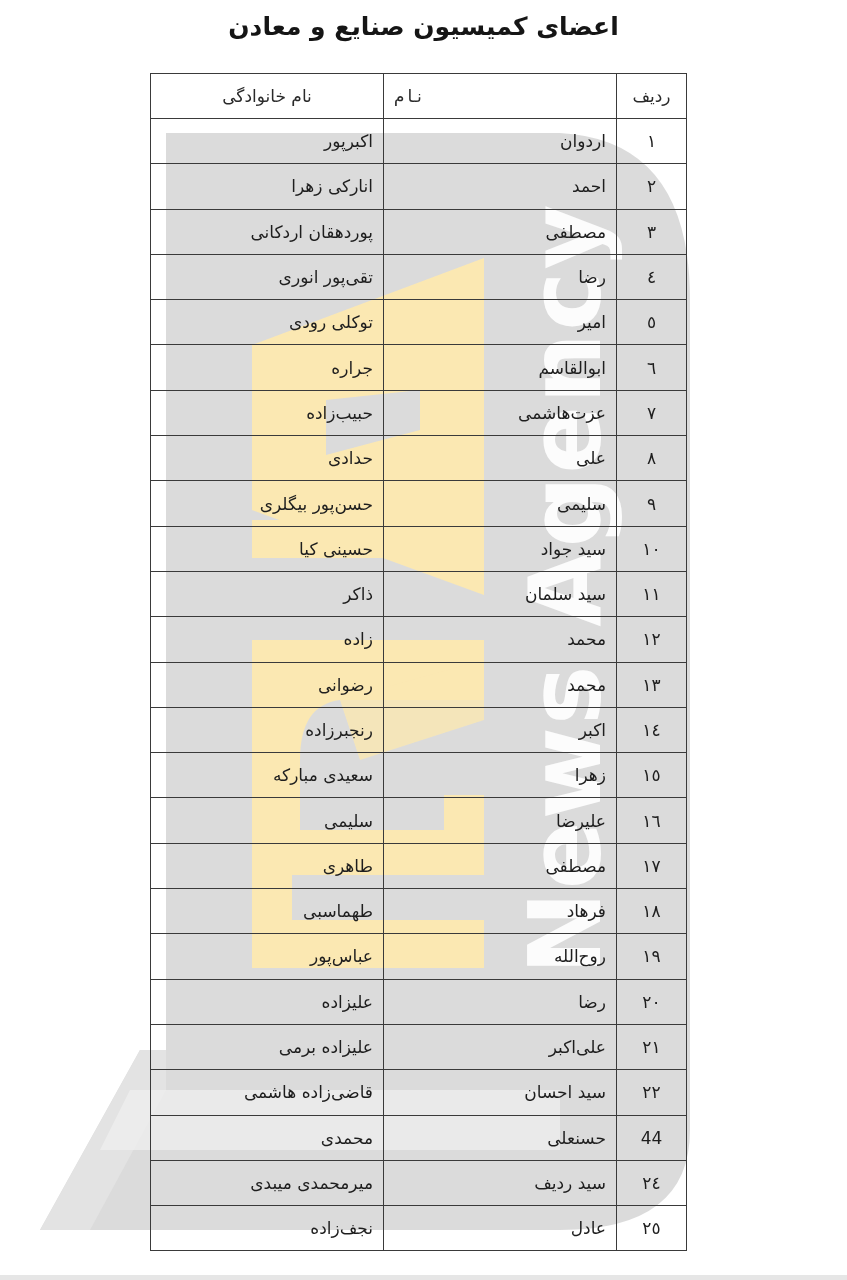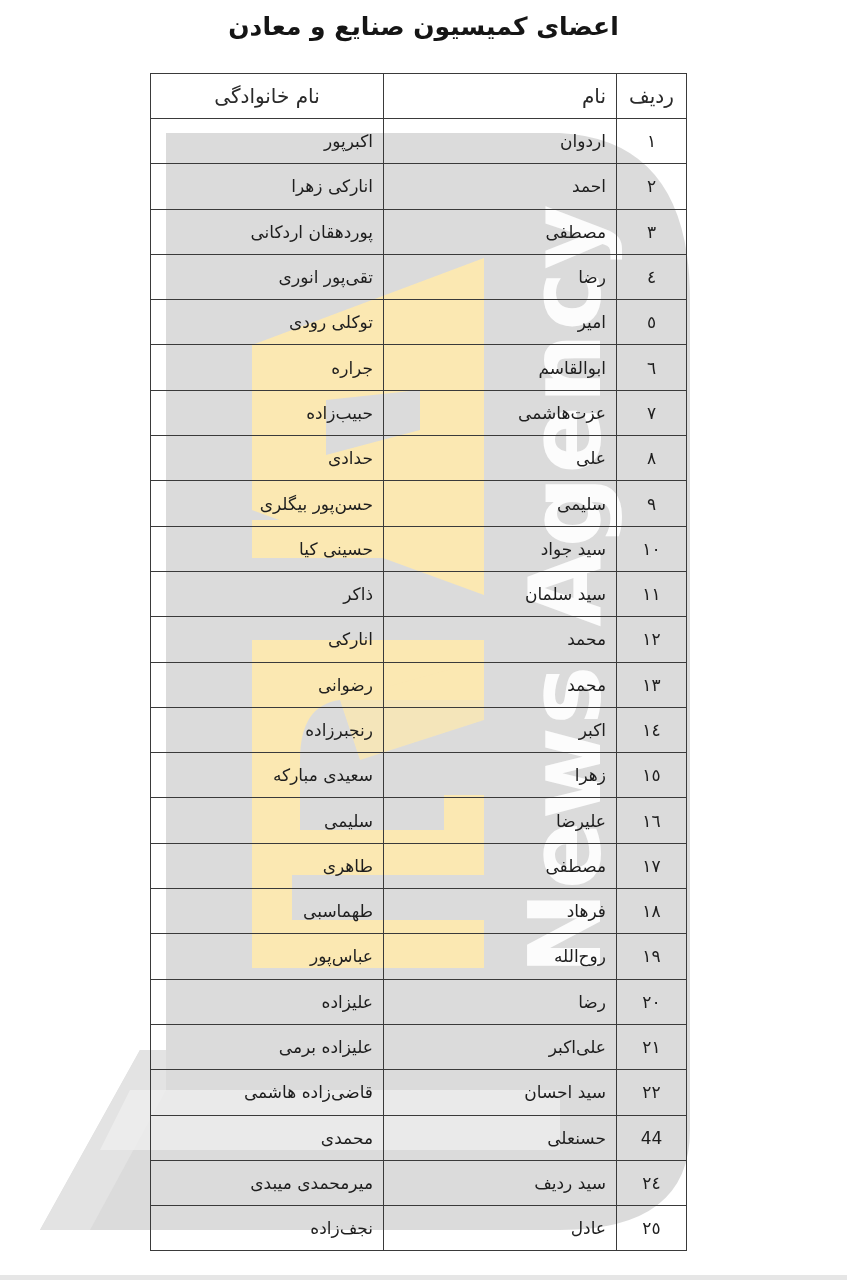--- a/index.html
+++ b/index.html
@@ -59,32 +59,33 @@
       font-size: 17px;
       font-weight: normal;
       vertical-align: middle;
       text-align: right;
       white-space: nowrap;
       overflow: hidden;
       background: transparent;
     }
     table.members th {
       height: 44px;
-      font-size: 20px;
+      font-size: 17px;
       color: #2a2a2a;
     }
     table.members th.col-idx,
     table.members td.col-idx {
       width: 61px;
       text-align: center;
       padding: 0 4px;
       margin-left: 9px;
     }
     table.members th.col-first {
-      text-align: right;
+      text-align: left;
+      font-family: Liberation Mono, monospace;
     }
     table.members th.col-last {
       text-align: center;
     }
     table.members th.col-idx {
       text-align: center;
     }
     table.members td.col-first {
       width: 210px;
     }
@@ -193,21 +194,21 @@
         <td class="col-last">حسینی کیا</td>
       </tr>
       <tr>
         <td class="col-idx">۱۱</td>
         <td class="col-first">سید سلمان</td>
         <td class="col-last">ذاکر</td>
       </tr>
       <tr>
         <td class="col-idx">۱۲</td>
         <td class="col-first">محمد</td>
-        <td class="col-last">انارکی</td>
+        <td class="col-last">زاده</td>
       </tr>
       <tr>
         <td class="col-idx">۱۳</td>
         <td class="col-first">محمد</td>
         <td class="col-last">رضوانی</td>
       </tr>
       <tr>
         <td class="col-idx">۱٤</td>
         <td class="col-first">اکبر</td>
         <td class="col-last">رنجبرزاده</td>

